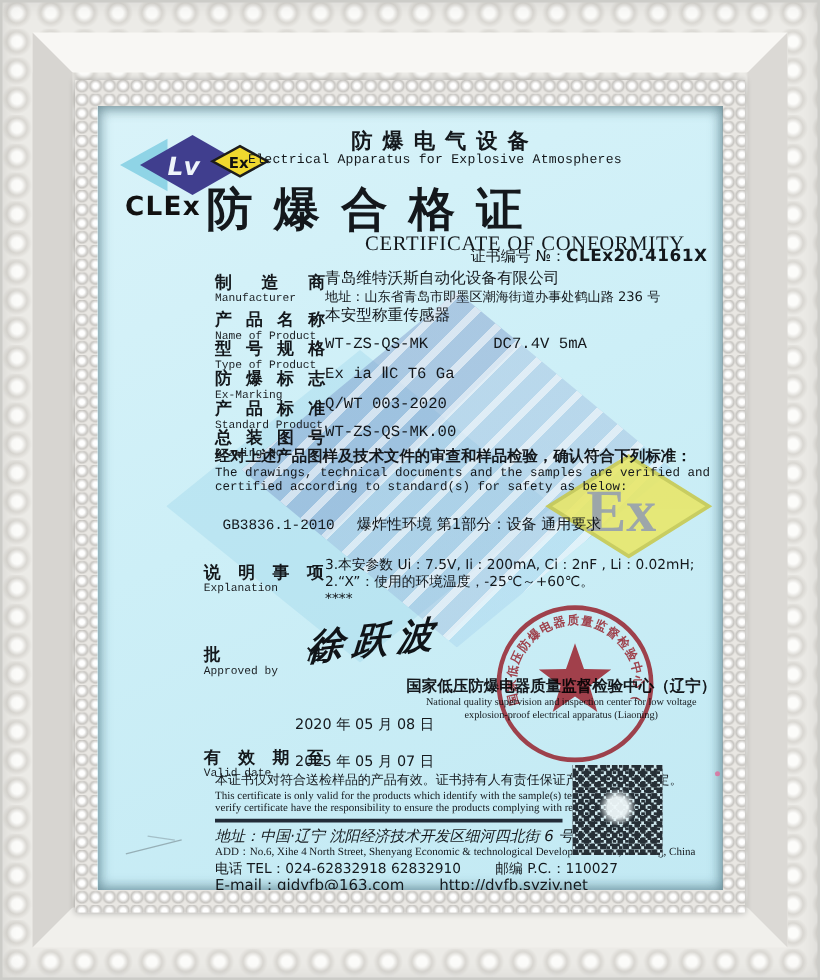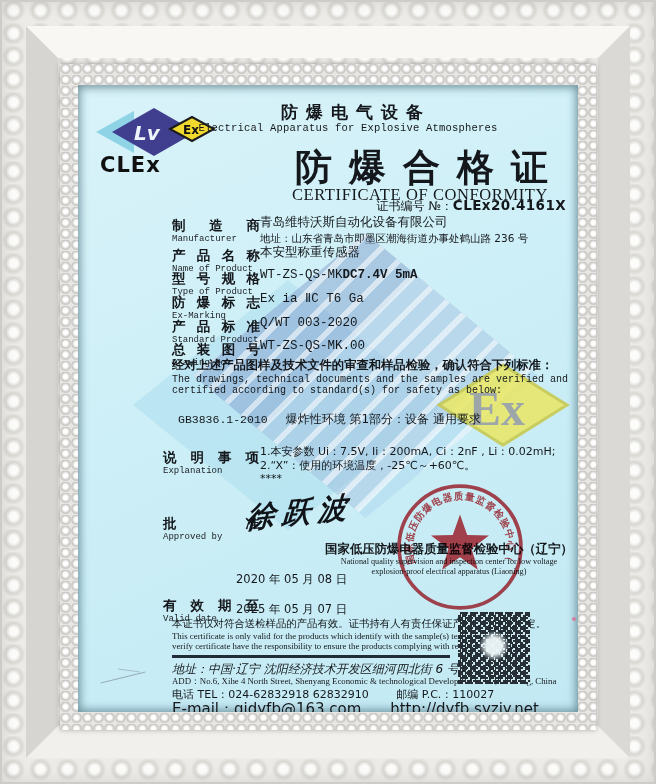--- a/index.html
+++ b/index.html
@@ -36,34 +36,34 @@
   .wm-main::after{content:"";position:absolute;inset:0;
     background:repeating-linear-gradient(135deg,transparent 0 15px,rgba(255,255,255,.55) 15px 21px);
     clip-path:polygon(50% 0,100% 50%,50% 100%,0 50%);}
   .wm-ex{left:358px;top:278px;width:134px;height:84px;opacity:.92;}
   
   .logo-svg{left:16px;top:20px;}
   .brand{left:22px;top:68px;font-size:21px;font-weight:800;letter-spacing:1px;color:#111;}
   .hc{left:110px;width:320px;text-align:center;}
   .pclass-cn{top:16px;font-size:17px;font-weight:700;letter-spacing:8px;padding-left:8px;}
   .pclass-en{top:37px;font-size:10.5px;letter-spacing:.2px;}
-  .title-cn{left:70px;width:400px;top:58px;text-align:right;font-size:37px;font-weight:800;
+  .title-cn{left:70px;width:400px;top:58px;text-align:left;font-size:37px;font-weight:800;
             letter-spacing:17px;padding-left:17px;}
   .title-en{left:70px;width:400px;top:100px;text-align:right;font-size:16.5px;letter-spacing:.6px;}
   .certno{left:230px;width:258px;top:112px;text-align:right;font-size:12px;}
   .certno b{font-size:13.5px;letter-spacing:.4px;}
   
   .frow{left:0;width:500px;}
   .flabel{position:absolute;left:94px;width:88px;}
   .jl{display:inline-block;width:100%;text-align:justify;text-align-last:justify;
       font-size:13.5px;font-weight:600;line-height:14px;}
   .len{display:block;font-size:9px;line-height:10px;color:#1a1e22;}
   .fval{position:absolute;left:182px;width:310px;font-size:12.5px;line-height:14px;}
   .addr2{font-size:10.5px;margin-top:2px;}
-  .v2gap{font-weight:bold;}
+  .v2gap{margin-left:52px;}
   
   .ver-cn{left:94px;top:272px;font-size:12.3px;font-weight:700;}
   .ver-en1{left:94px;top:289px;font-size:10px;}
   .ver-en2{left:94px;top:300px;font-size:10px;}
   .std{left:100px;width:390px;font-size:11.5px;}
   .std .code{display:inline-block;width:104px;}
   .std .desc{font-size:12px;}
   
   .lbl2{position:absolute;left:85px;width:96px;}
   .expl-lines{left:182px;top:360px;width:310px;font-size:11px;line-height:13.5px;}
@@ -76,21 +76,21 @@
   .org-en2{top:482px;font-size:8.2px;}
   .dval{position:absolute;left:158px;font-size:11.5px;}
   
   .disc-cn{left:94px;top:532px;font-size:10.4px;}
   .disc-en1{left:94px;top:546px;font-size:8.8px;}
   .disc-en2{left:94px;top:556px;font-size:8.8px;}
   .rule{left:94px;top:570px;width:278px;height:3px;background:#222c38;}
   .f-addr{left:94px;top:576px;font-size:12px;font-style:italic;}
   .f-addr-en{left:94px;top:591px;font-size:8.8px;}
   .f-tel{left:94px;top:602px;font-size:11px;}
-  .f-mail{left:94px;top:615px;font-size:15px;}
+  .f-mail{left:94px;top:615px;font-size:12px;}
   .gap24{display:inline-block;width:24px;}
   
   .seal{left:316px;top:396px;mix-blend-mode:multiply;opacity:.9;}
   .qr{left:380px;top:527px;width:72px;height:72px;background-color:#d6ecf1;
     background-image:
       radial-gradient(circle at 50% 47%, rgba(238,247,249,.95) 0 8px, rgba(238,247,249,0) 15px),
       repeating-conic-gradient(#262f36 0% 25%, transparent 0% 50%),
       repeating-conic-gradient(#262f36 0% 25%, #cfe8ee 0% 50%);
     background-size:100% 100%, 9px 9px, 5px 5px;}
   .scratch{left:22px;top:592px;width:46px;height:1px;background:rgba(110,125,132,.55);
@@ -176,21 +176,21 @@
     <div class="abs std" style="top:326px">
       <span class="code mono">GB3836.1-2010</span>
       <span class="desc cn">爆炸性环境 第1部分：设备 通用要求</span>
     </div>
 
     <div class="lbl2" style="top:362px">
       <span class="jl cn">说明事项</span>
       <span class="len mono">Explanation</span>
     </div>
     <div class="abs expl-lines">
-      <div>1.本安参数 Ui：7.5V, Ii：200mA, Ci：2nF , Li：0.02mH;</div>
+      <div>3.本安参数 Ui：7.5V, Ii：200mA, Ci：2nF , Li：0.02mH;</div>
       <div>2.“X”：使用的环境温度，-25℃～+60℃。</div>
       <div>****</div>
     </div>
 
     <div class="lbl2" style="top:428px">
       <span class="jl cn">批准</span>
       <span class="len mono">Approved by</span>
     </div>
     <div class="abs sig cn">徐跃波</div>
 

